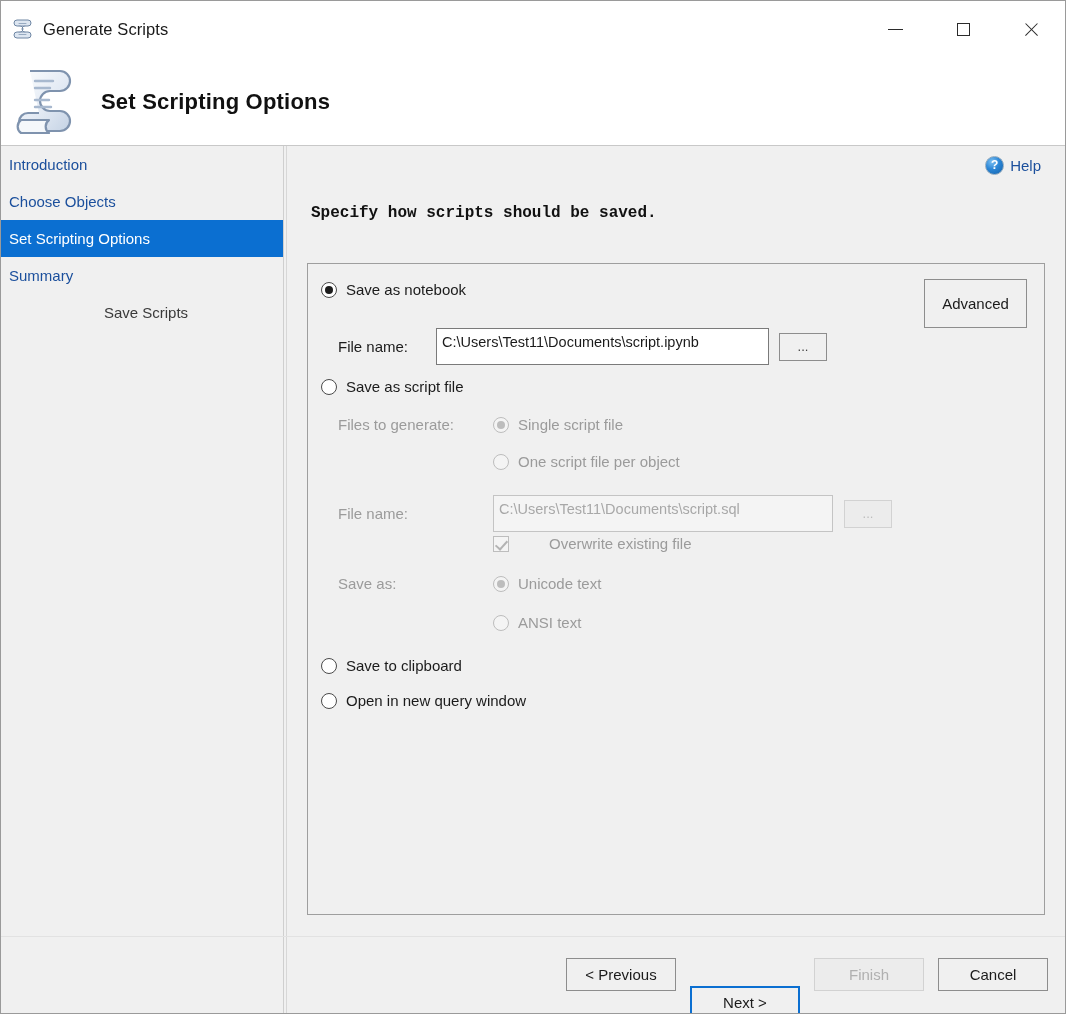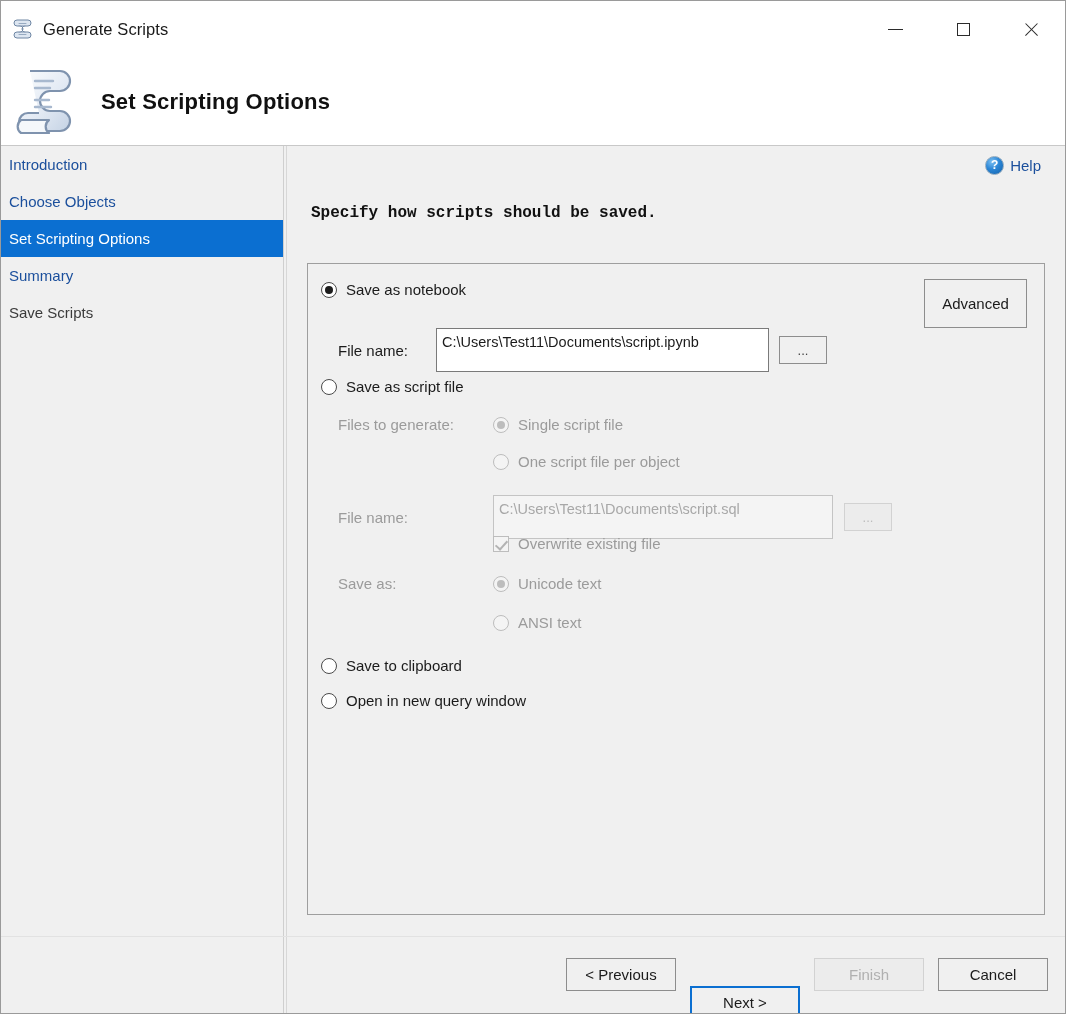--- a/index.html
+++ b/index.html
@@ -137,21 +137,21 @@
   .side-item {
     height: 37px;
     display: flex;
     align-items: center;
     padding-left: 8px;
     box-sizing: border-box;
     font-size: 15px;
     color: #1b4f9c;
     cursor: default;
   }
-  .side-item.muted { color: #3b3b3b; }
+  .side-item.muted { color: #3b3b3b; justify-content: center; }
   .side-item.selected {
     background: #0b6fd1;
     color: #ffffff;
   }
   .side-divider {
     position: absolute;
     left: 282px; top: 0;
     width: 1px; height: 867px;
     background: #cfcfcf;
   }
@@ -272,21 +272,21 @@
     position: absolute;
     left: 4px; top: 1px;
     width: 5px; height: 10px;
     border: solid #b3b3b3;
     border-width: 0 2px 2px 0;
     transform: rotate(42deg);
   }
 
   
   .tbox {
-    height: 44px;
+    height: 37px;
     border: 1px solid #7a7a7a;
     background: #ffffff;
     box-sizing: border-box;
     font-size: 14.5px;
     color: #1b1b1b;
     padding: 0 5px;
     line-height: 26px;
     font-family: "Liberation Sans", sans-serif;
     white-space: nowrap;
     overflow: hidden;
@@ -459,21 +459,21 @@
           <span class="radio dis"></span>
           <span class="lbl dis">One script file per object</span>
         </div>
 
         <div class="optrow" style="left:30px; top:231px;">
           <span class="lbl dis" style="width:155px;">File name:</span>
           <span class="tbox dis" style="width:340px;">C:\Users\Test11\Documents\script.sql</span>
           <button class="btn ellipsis dis" style="width:48px;height:28px;margin-left:11px;">...</button>
         </div>
 
-        <div class="optrow" style="left:185px; top:271px;">
+        <div class="optrow" style="left:185px; top:271px;gap:31px;">
           <span class="checkbox checked"></span>
           <span class="lbl dis">Overwrite existing file</span>
         </div>
 
         <div class="optrow" style="left:30px; top:311px;">
           <span class="lbl dis">Save as:</span>
         </div>
         <div class="optrow" style="left:185px; top:311px;">
           <span class="radio dis checked"></span>
           <span class="lbl dis">Unicode text</span>

